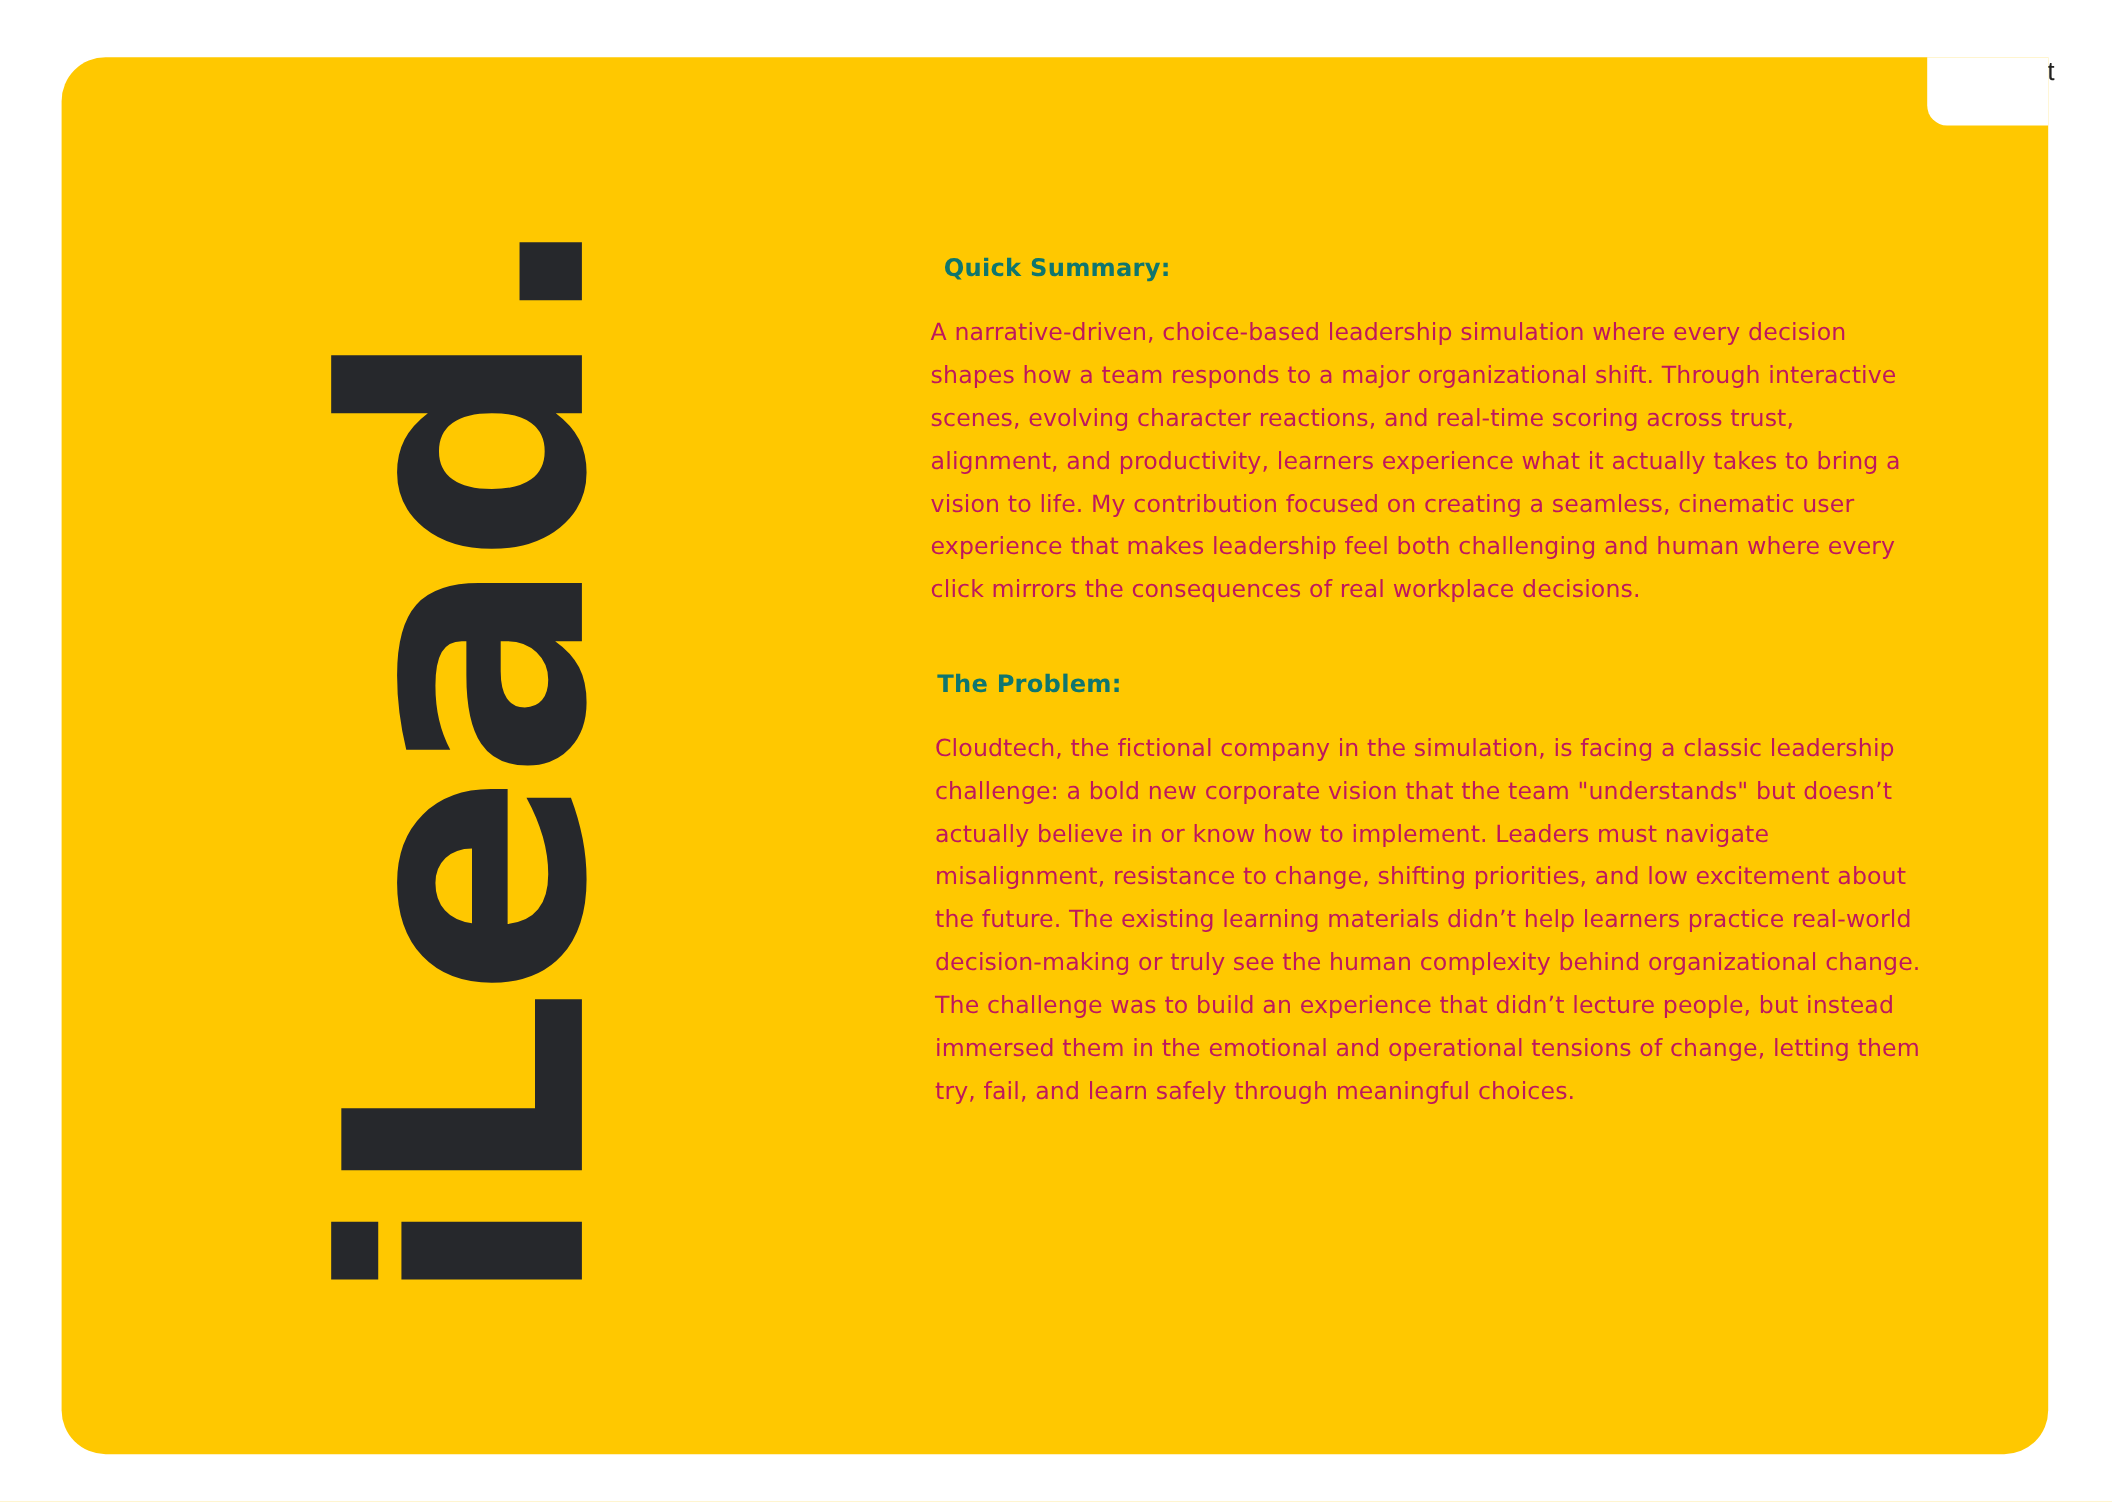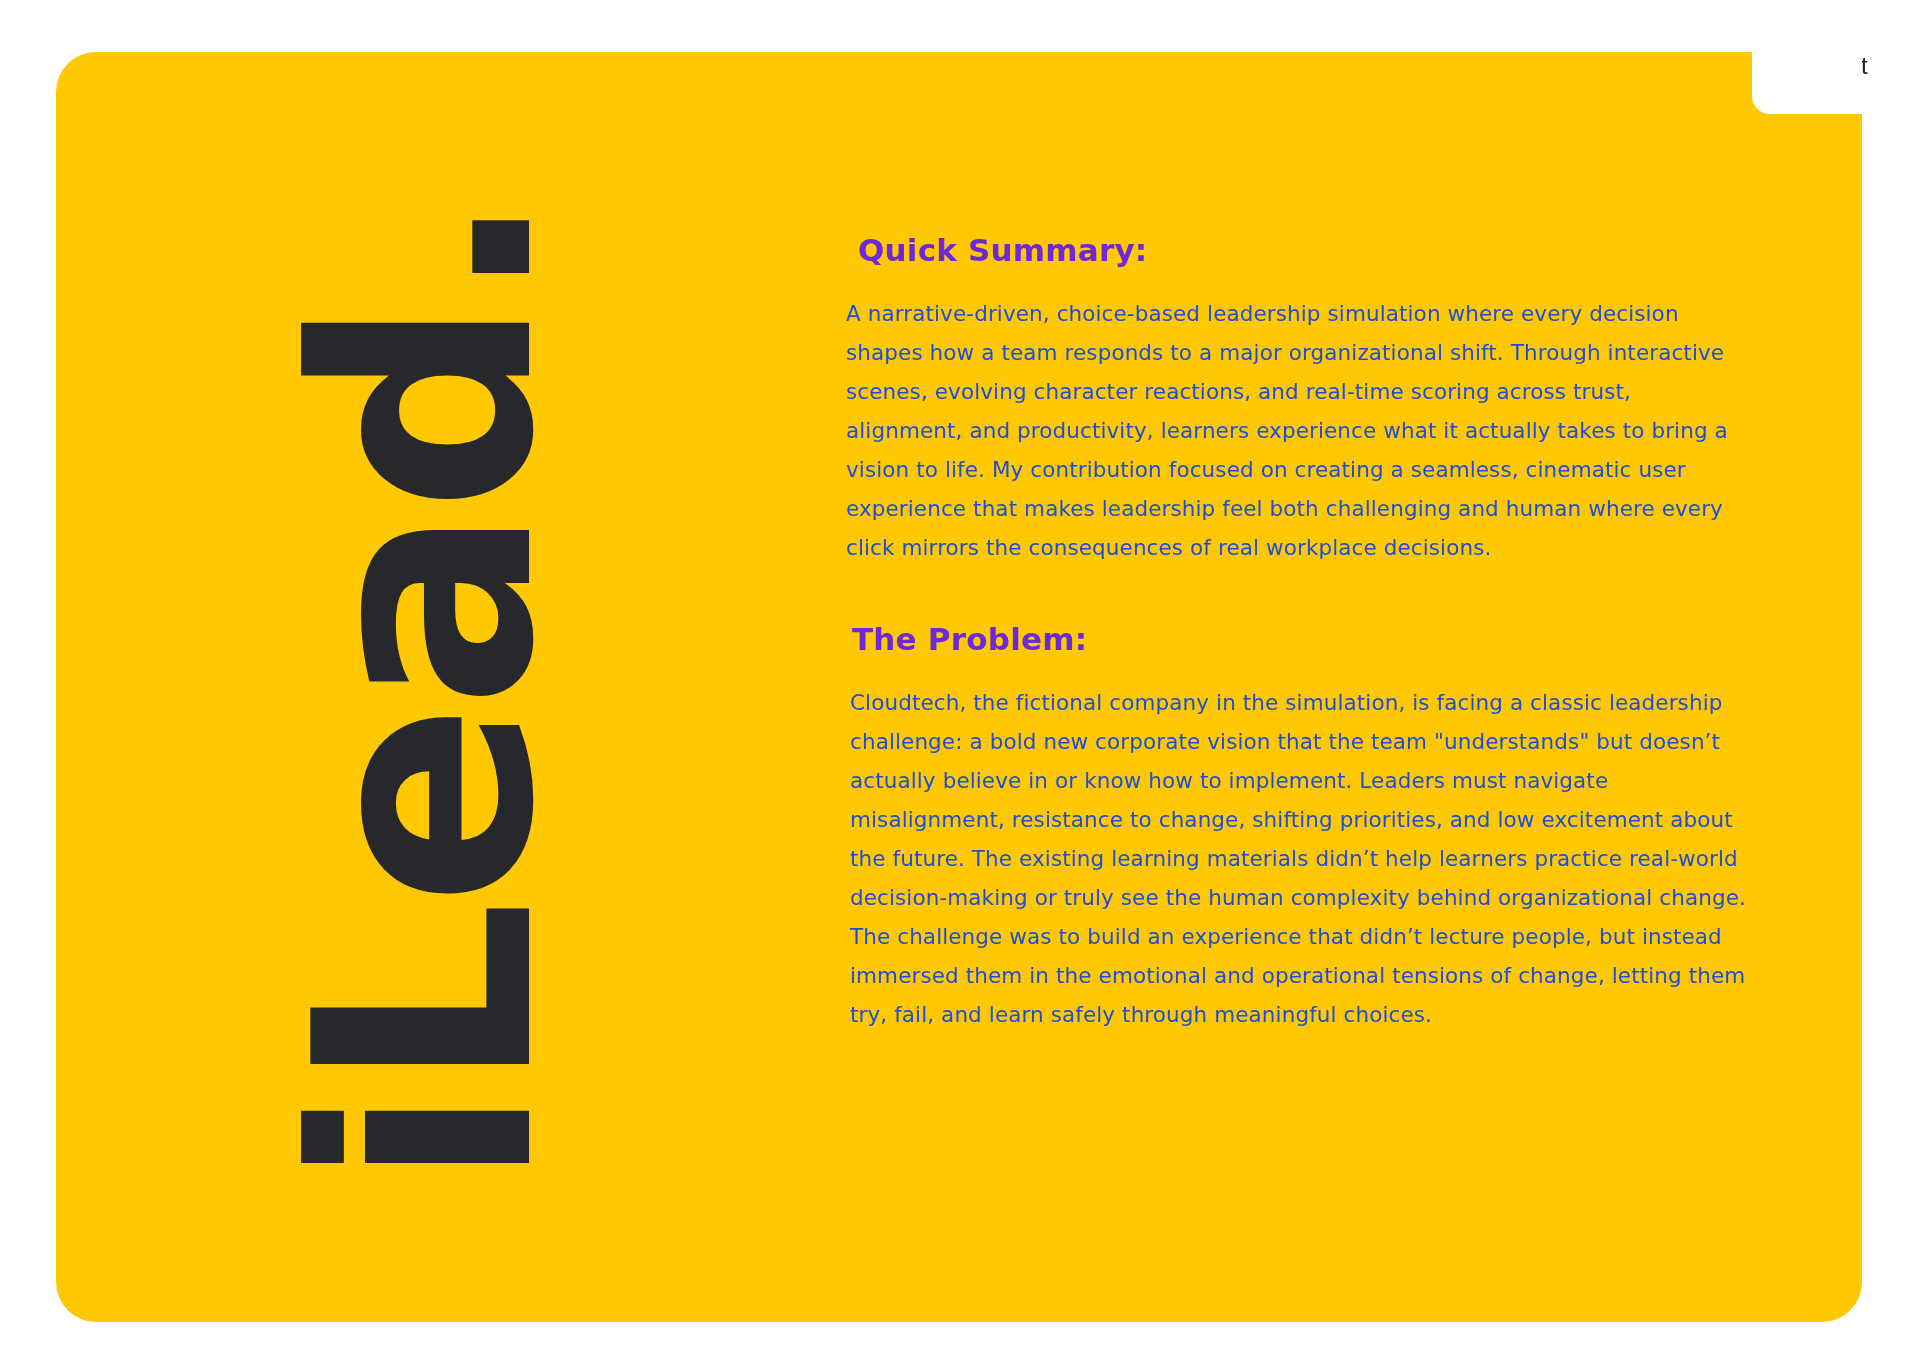--- a/index.html
+++ b/index.html
@@ -83,34 +83,34 @@
     width: 900px;
   }
 
   .section + .section {
     margin-top: 54px;
   }
 
   .section-heading {
     font-family: "DejaVu Sans", sans-serif;
     font-weight: 700;
-    font-size: 31px;
-    color: #6d28d9;
+    font-size: 22px;
+    color: #0f766e;
     margin: 0 0 26px 12px;
     letter-spacing: 0.2px;
   }
   .section-heading.tight {
     margin-left: 6px;
   }
 
   .section-body {
     font-family: "DejaVu Sans", sans-serif;
     font-size: 21.5px;
     line-height: 39px;
-    color: #1d4ed8;
+    color: #be185d;
     margin: 0;
     letter-spacing: 0.1px;
   }
   .section-body.indent {
     margin-left: 4px;
   }
 </style>
 </head>
 <body>
 

